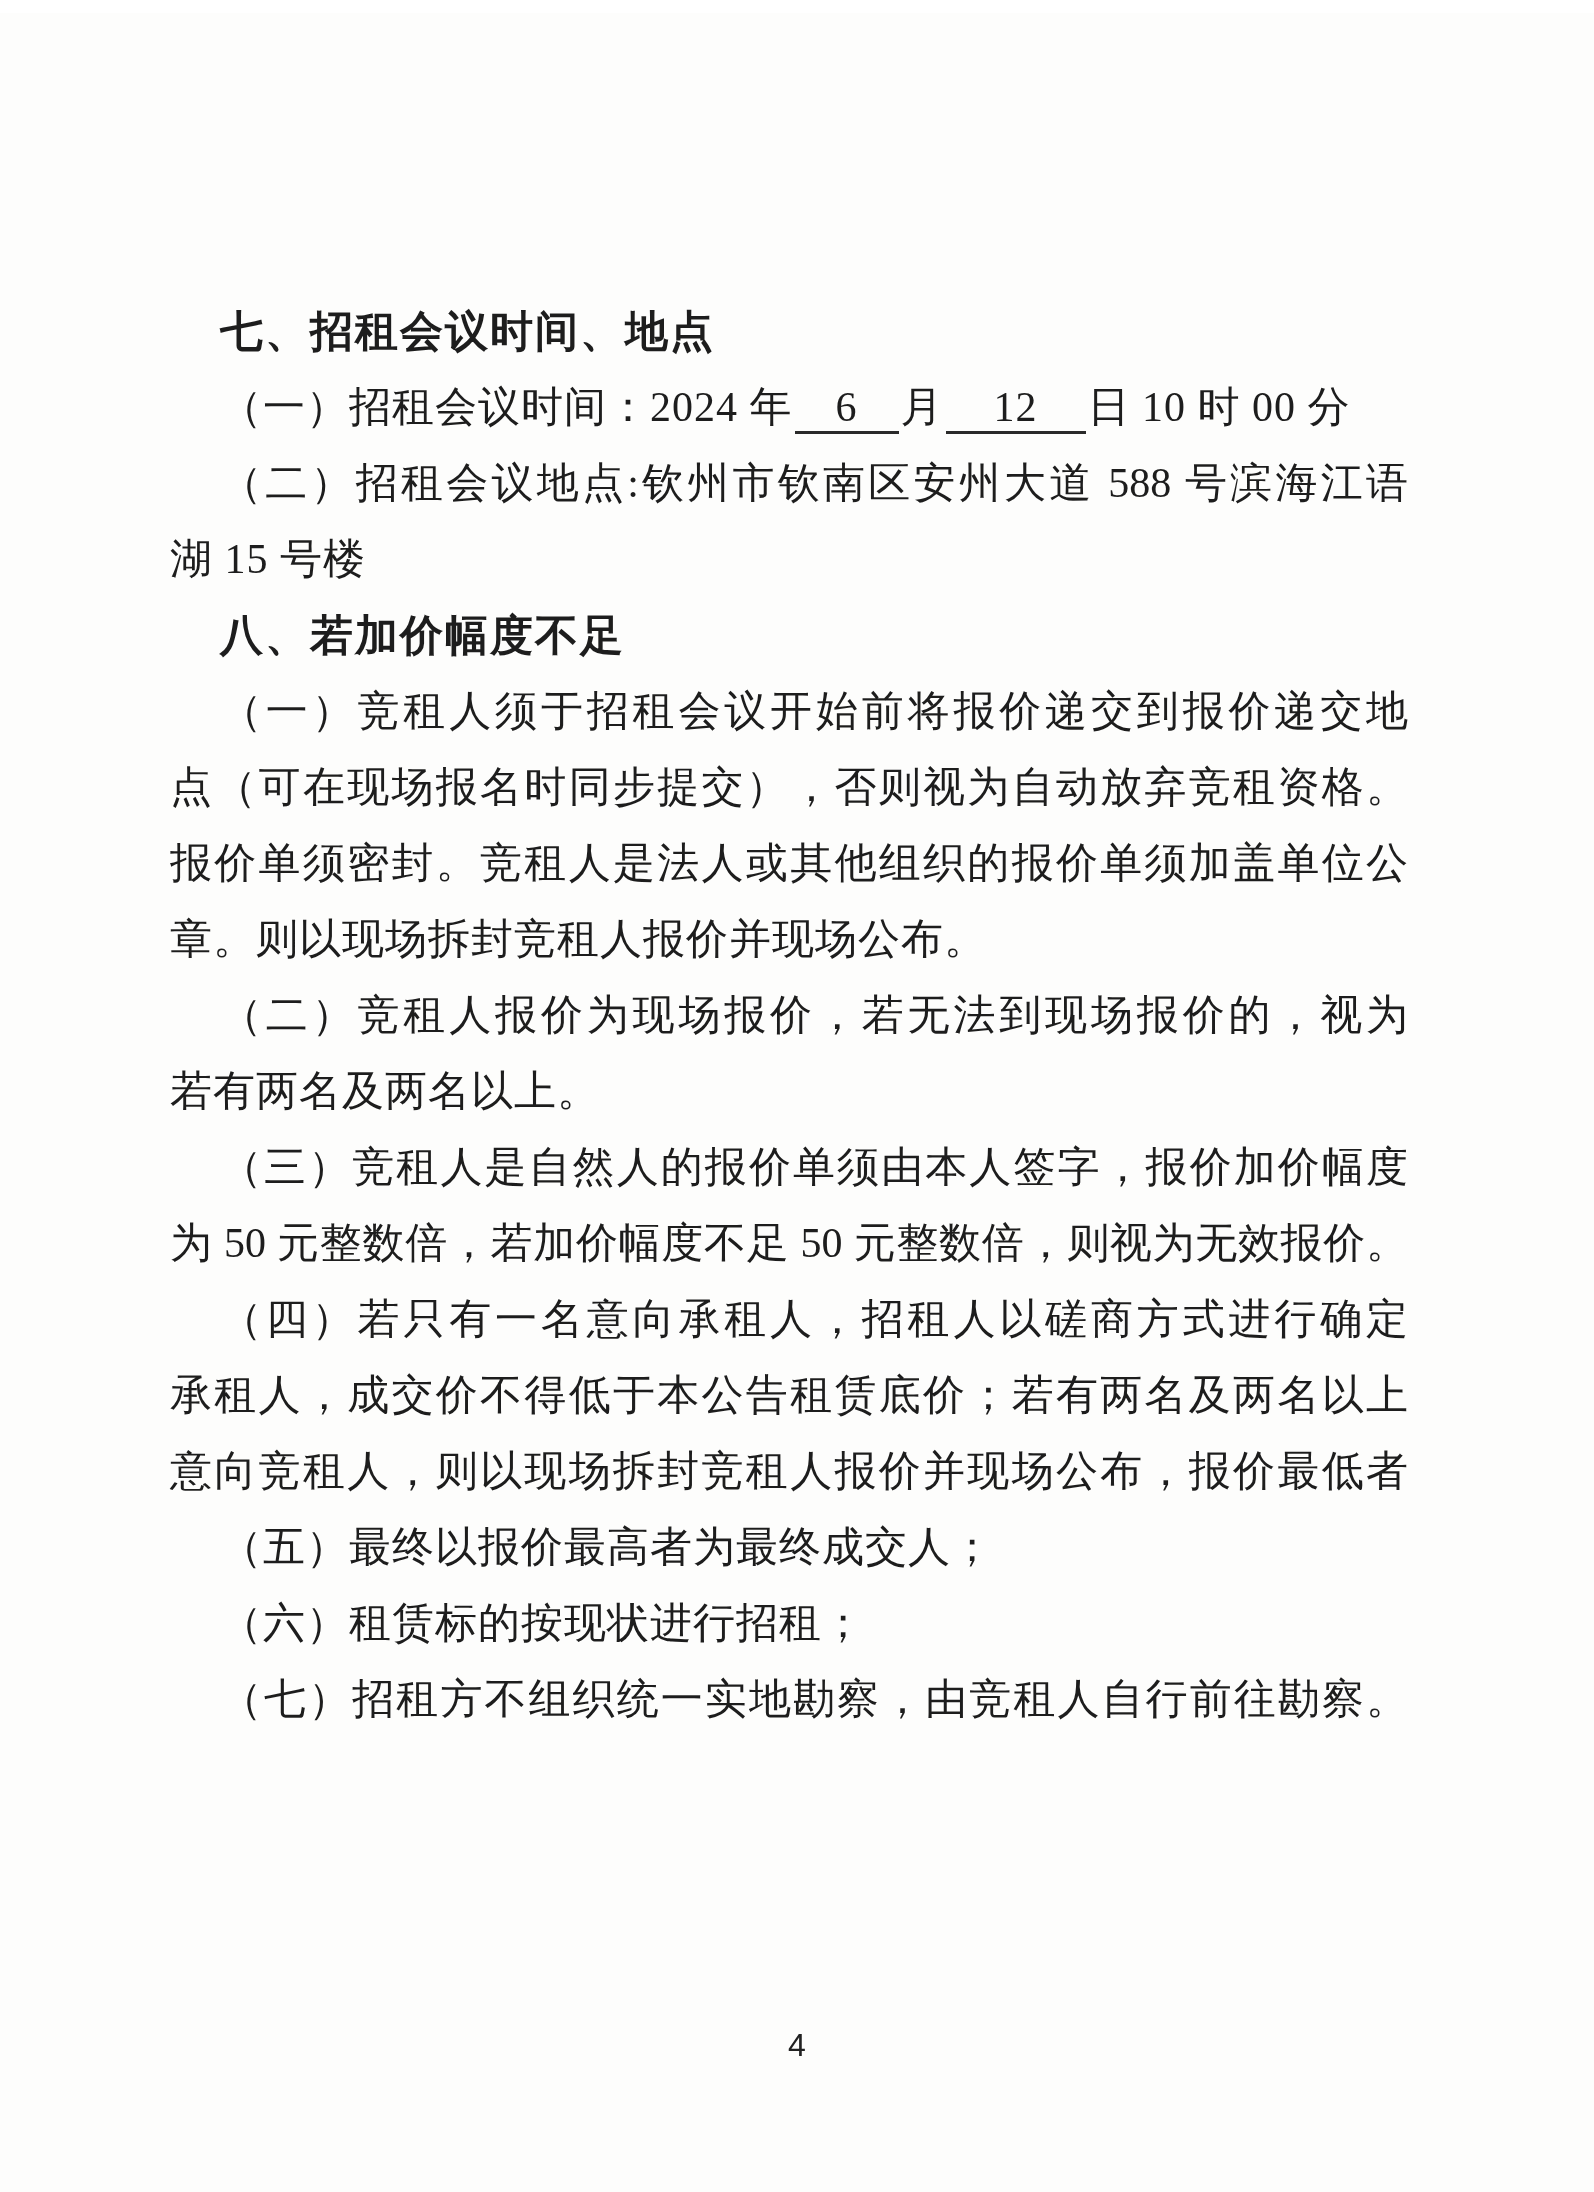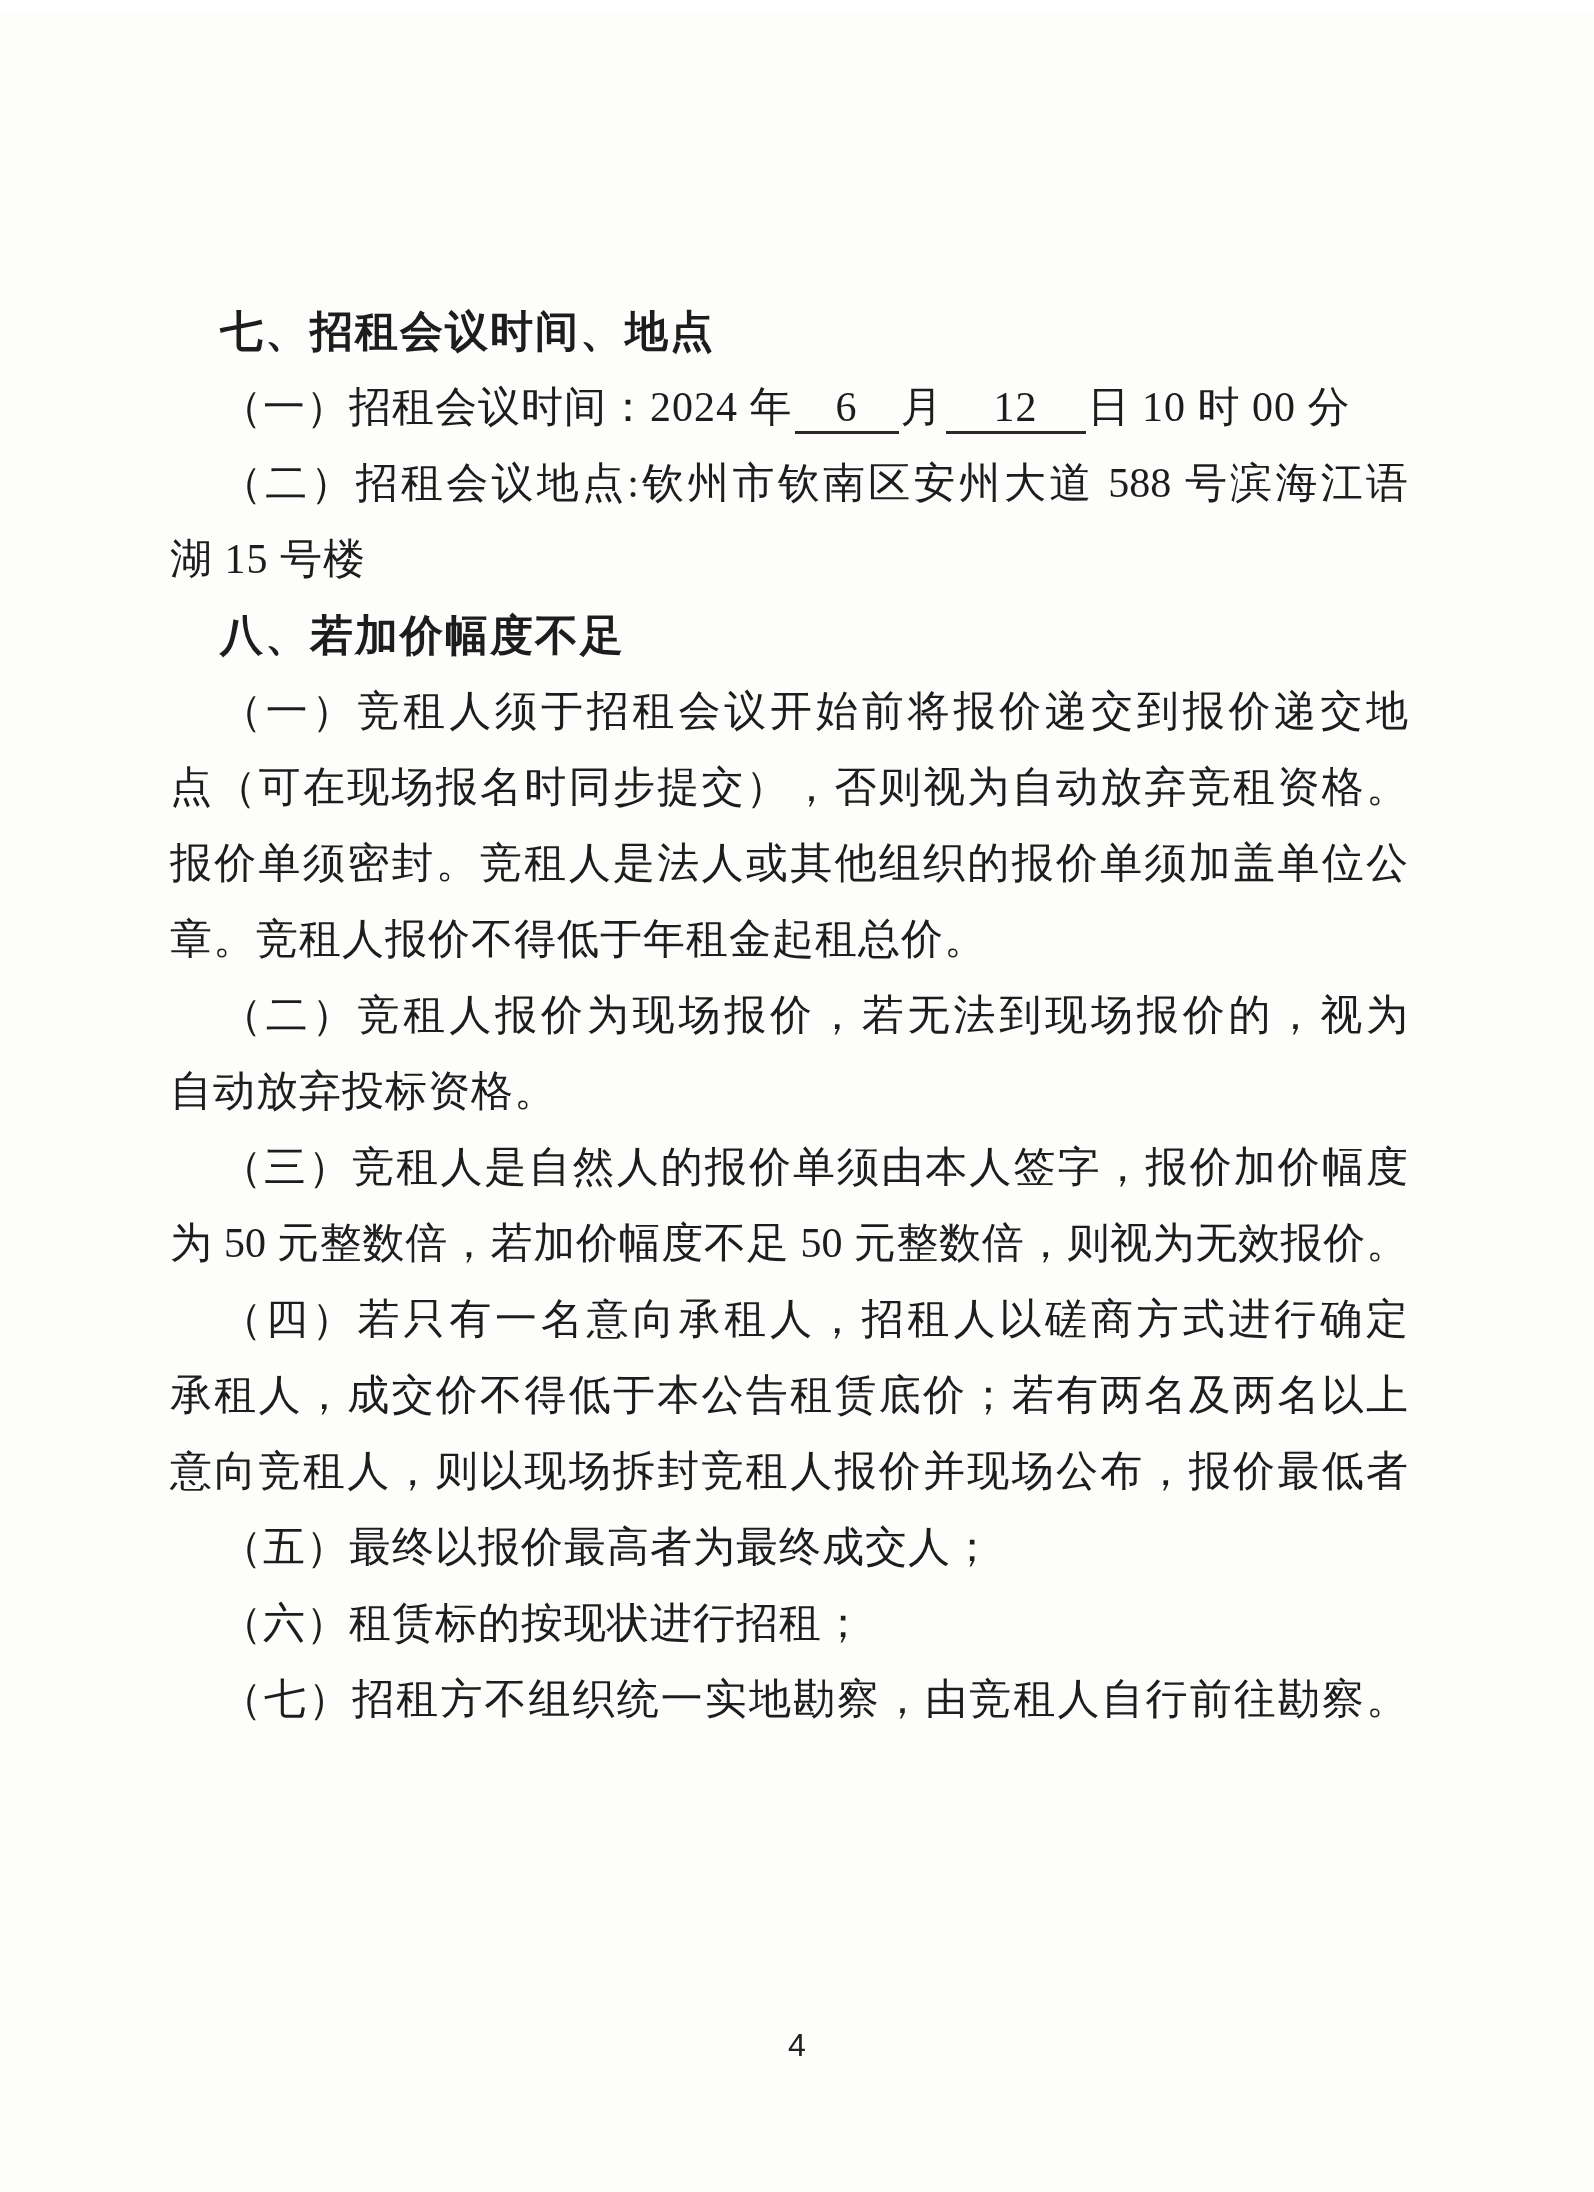--- a/index.html
+++ b/index.html
@@ -74,23 +74,23 @@
 <div class="page">
   <div class="content" id="doc-content">
       <div class="line heading indent">七、招租会议时间、地点</div>
       <div class="line indent"><span>（一）招租会议时间：2024 年</span><span class="blank month">6</span><span>月</span><span class="blank day">12</span><span>日 10 时 00 分</span></div>
       <div class="line indent justify">（二）招租会议地点:钦州市钦南区安州大道 588 号滨海江语</div>
       <div class="line">湖 15 号楼</div>
       <div class="line heading indent">八、若加价幅度不足</div>
       <div class="line indent justify">（一）竞租人须于招租会议开始前将报价递交到报价递交地</div>
       <div class="line justify">点（可在现场报名时同步提交），否则视为自动放弃竞租资格。</div>
       <div class="line justify">报价单须密封。竞租人是法人或其他组织的报价单须加盖单位公</div>
-      <div class="line">章。竞租人报价不得低于年租金起租总价。</div>
+      <div class="line">章。则以现场拆封竞租人报价并现场公布。</div>
       <div class="line indent justify">（二）竞租人报价为现场报价，若无法到现场报价的，视为</div>
-      <div class="line">自动放弃投标资格。</div>
+      <div class="line">若有两名及两名以上。</div>
       <div class="line indent justify">（三）竞租人是自然人的报价单须由本人签字，报价加价幅度</div>
       <div class="line justify">为 50 元整数倍，若加价幅度不足 50 元整数倍，则视为无效报价。</div>
       <div class="line indent justify">（四）若只有一名意向承租人，招租人以磋商方式进行确定</div>
       <div class="line justify">承租人，成交价不得低于本公告租赁底价；若有两名及两名以上</div>
       <div class="line justify">意向竞租人，则以现场拆封竞租人报价并现场公布，报价最低者</div>
       <div class="line indent">（五）最终以报价最高者为最终成交人；</div>
       <div class="line indent">（六）租赁标的按现状进行招租；</div>
       <div class="line indent justify">（七）招租方不组织统一实地勘察，由竞租人自行前往勘察。</div>
     </div>
   <div class="pagenum">4</div>

